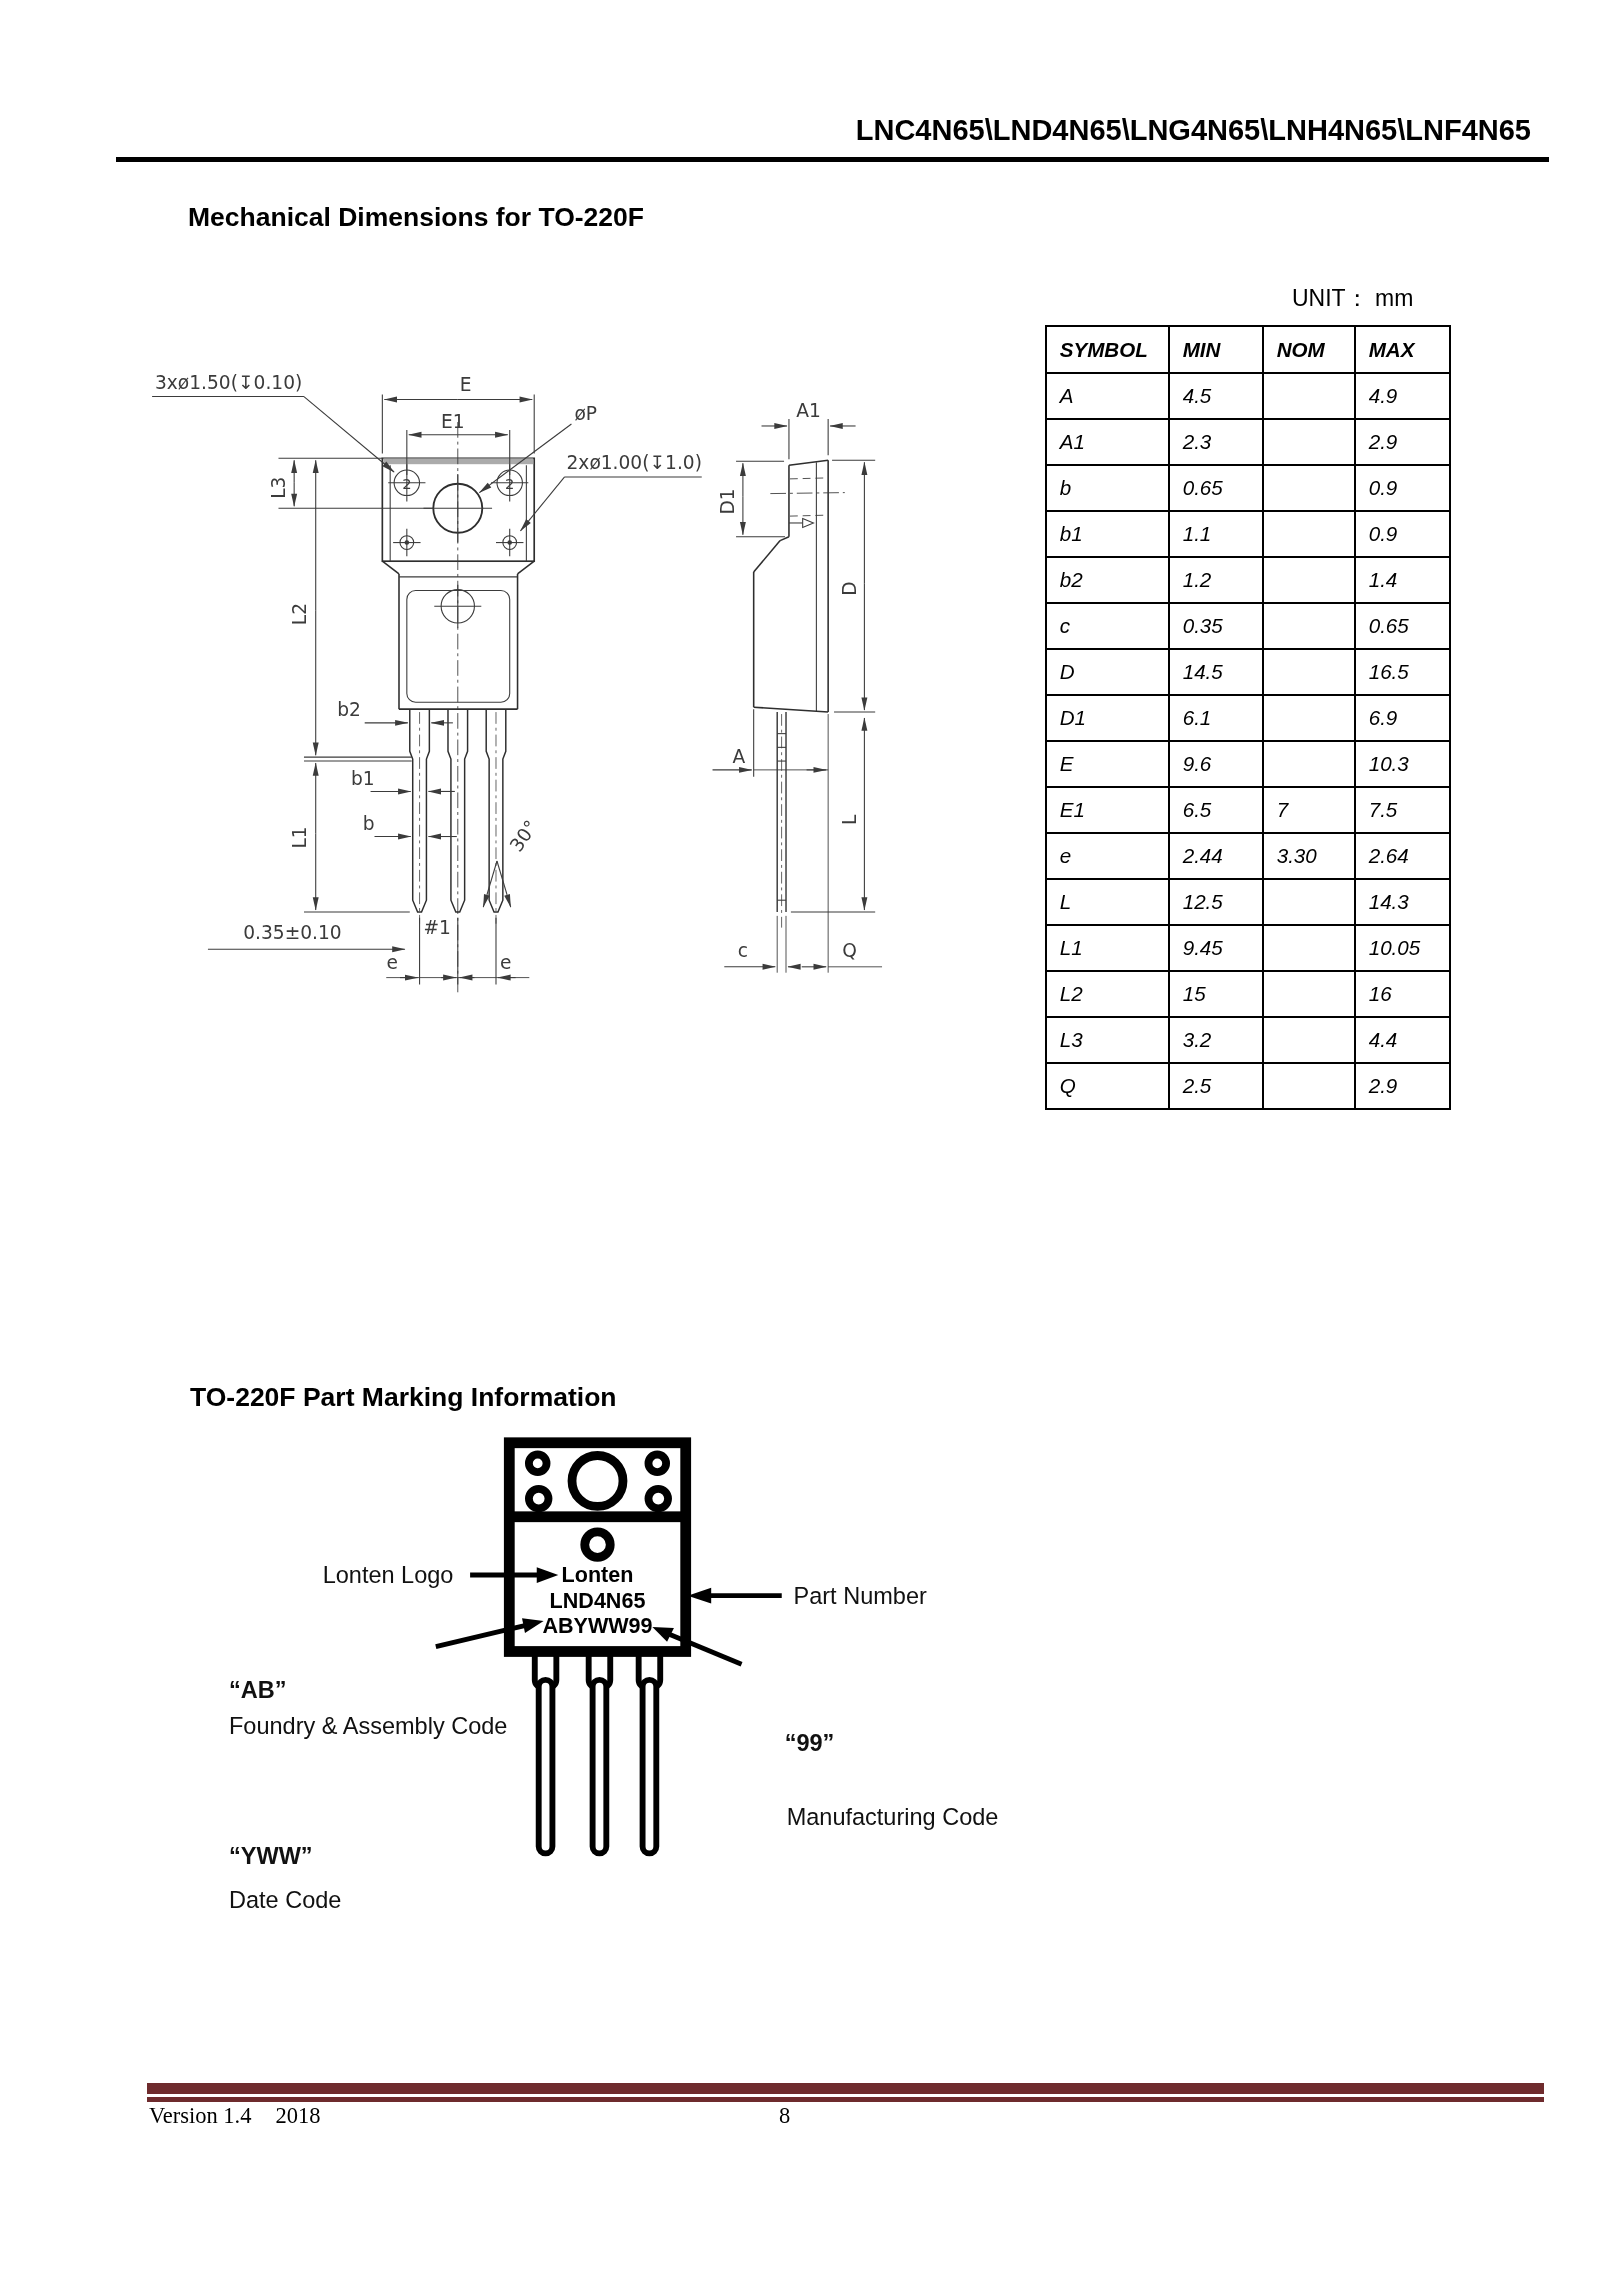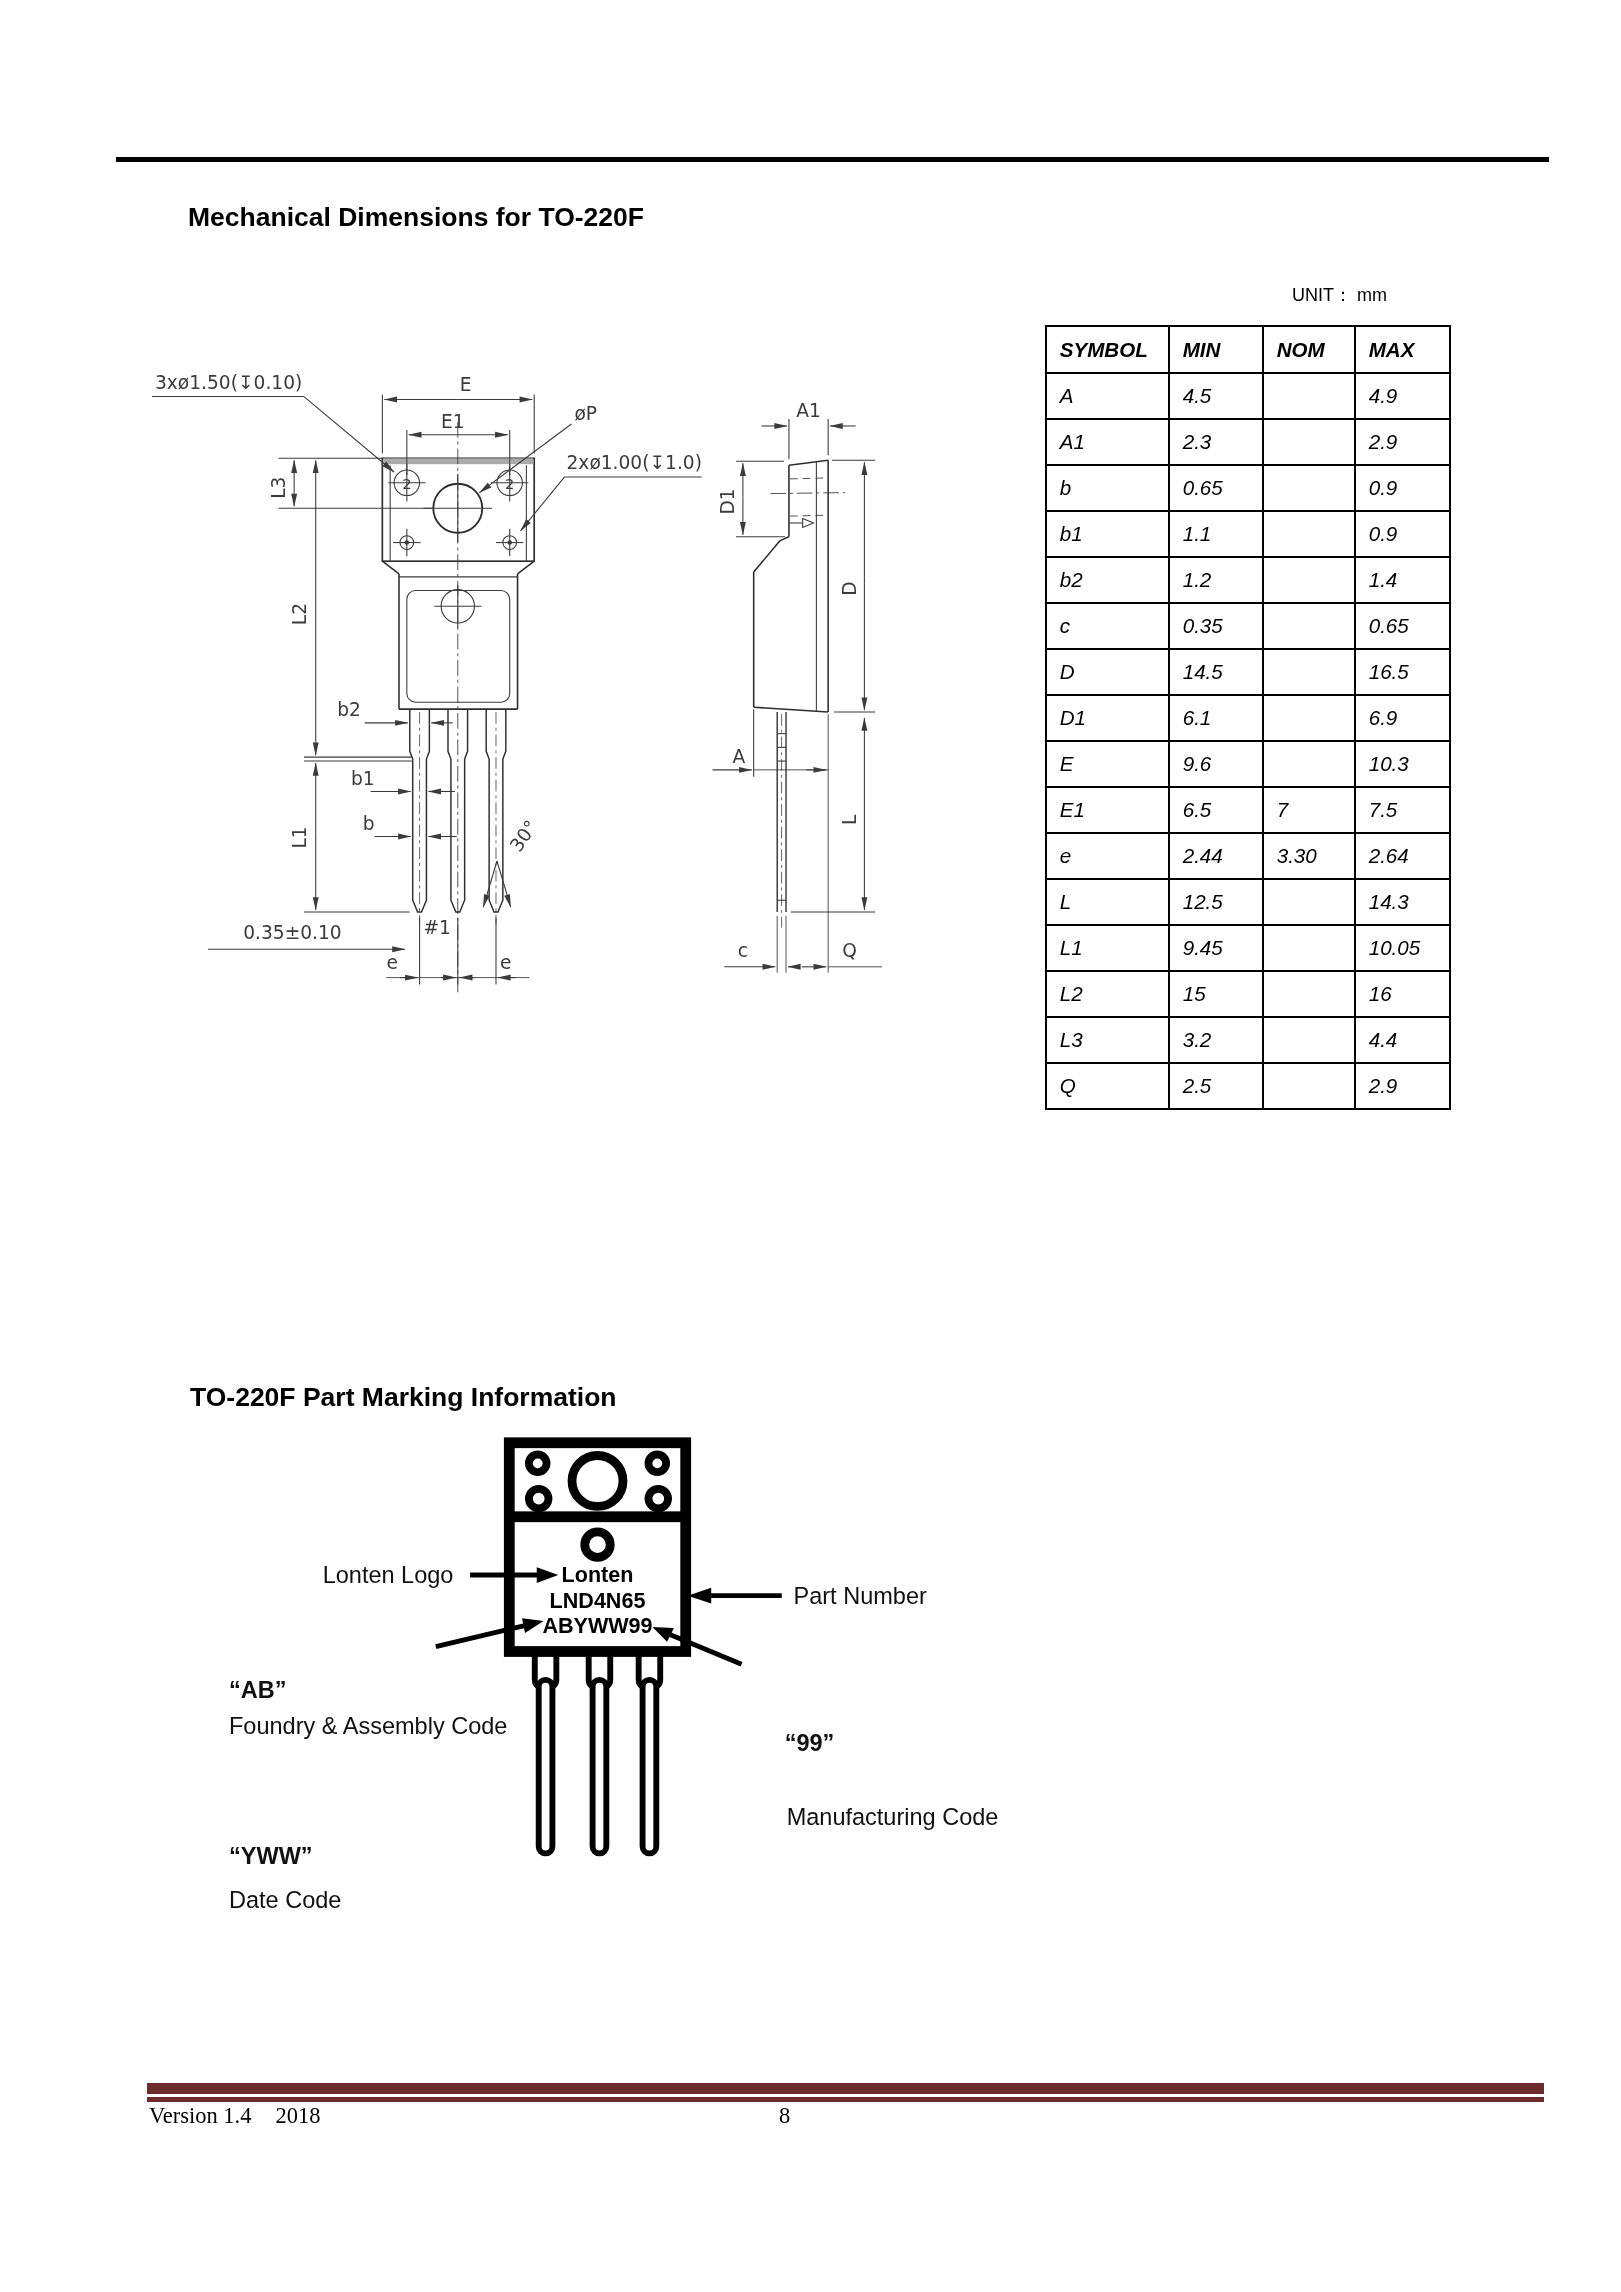--- a/index.html
+++ b/index.html
@@ -3,21 +3,21 @@
 <meta charset="utf-8">
 <style>
   html,body{margin:0;padding:0;background:#e8e8e8;}
   .page{position:relative;width:1621px;height:2293px;background:#ffffff;margin:0 auto;
         font-family:"Liberation Sans",sans-serif;color:#000;overflow:hidden;}
   .hdr-title{position:absolute;top:114px;right:90px;font-size:29px;font-weight:bold;white-space:nowrap;}
   .hdr-rule{position:absolute;left:116px;top:157px;width:1433px;height:4.9px;background:#000;}
   .sec-title{position:absolute;font-size:26.5px;font-weight:bold;white-space:nowrap;margin-left:39px;}
   #mech-title{left:149px;top:202px;}
   #marking-title{left:151px;top:1382px;}
-  .unit{position:absolute;left:1292px;top:283px;font-size:18px;white-space:nowrap;}
+  .unit{position:absolute;left:1292px;top:283px;font-size:23px;white-space:nowrap;}
   .tbl-wrap{position:absolute;left:1045px;top:325px;font-style:italic;}
   table.dim-table{border-collapse:collapse;table-layout:fixed;font-size:20.6px;}
   table.dim-table th,table.dim-table td{border:2px solid #000;padding:0 0 0 12.7px;text-align:left;
         overflow:hidden;white-space:nowrap;}
   table.dim-table th{height:45px;font-weight:bold;border-bottom:2.9px solid #000;}
   table.dim-table td{height:44px;font-weight:normal;}
   table.dim-table{border:2.9px solid #000;}
   svg text{font-family:"DejaVu Sans",sans-serif;}
   .dlbl{fill:#3b3b3b;font-size:19px;}
   .dsm{fill:#3b3b3b;font-size:15px;}
@@ -28,20 +28,21 @@
   .ftr-bar2{position:absolute;left:147px;top:2097px;width:1397px;height:4.9px;background:#6e2b2d;}
   .ftr-text{position:absolute;left:149px;top:2103px;font-family:"Liberation Serif",serif;font-size:22.5px;}
   .ftr-year{margin-left:24px;}
   .ftr-page{position:absolute;left:779px;top:2103px;font-family:"Liberation Serif",serif;font-size:22.5px;}
 </style>
 </head>
 <body>
 
 <div class="page">
 
+  <div class="hdr-title">LNC4N65\LND4N65\LNG4N65\LNH4N65\LNF4N65</div>
   <div class="hdr-rule"></div>
 
   <div id="mech-title" class="sec-title">Mechanical Dimensions for TO-220F</div>
 
   <div class="unit">UNIT： mm</div>
 
   <div class="tbl-wrap">
     <table class="dim-table">
       <colgroup>
           <col style="width:123px">

